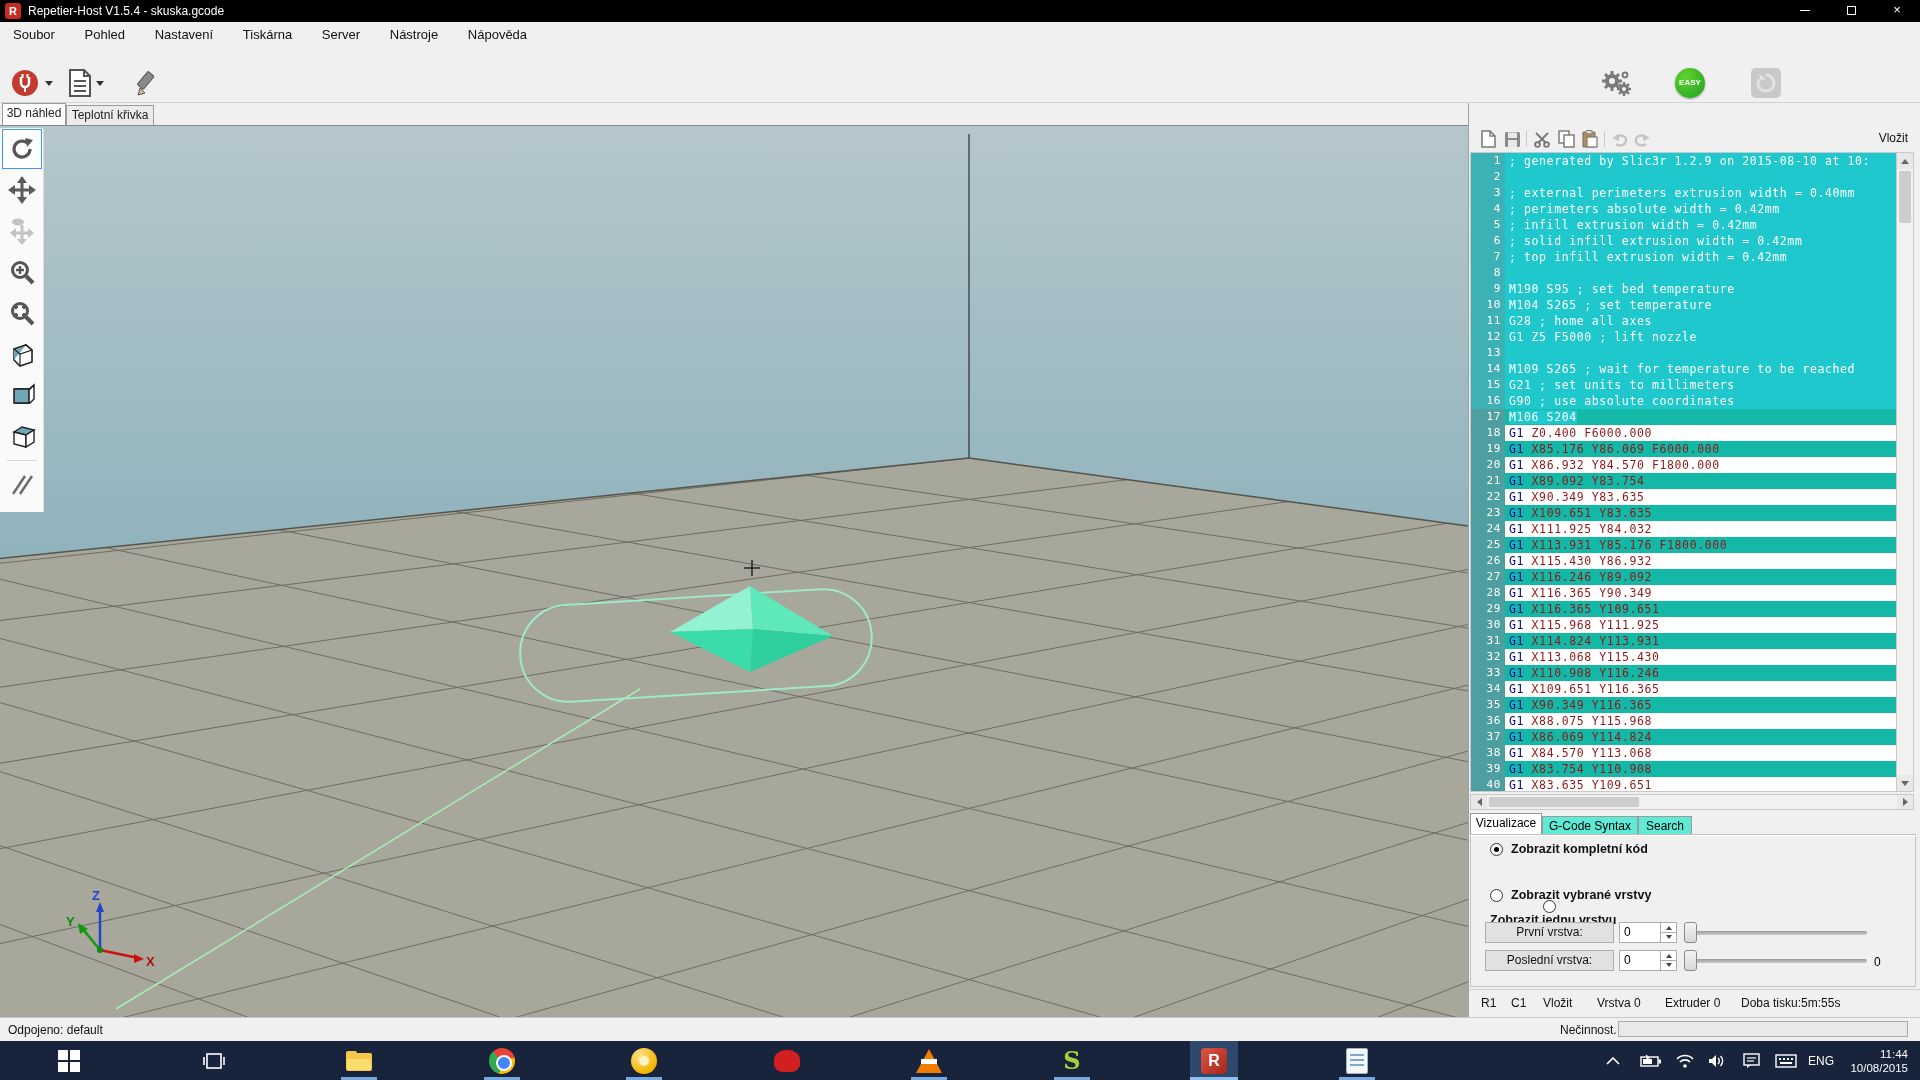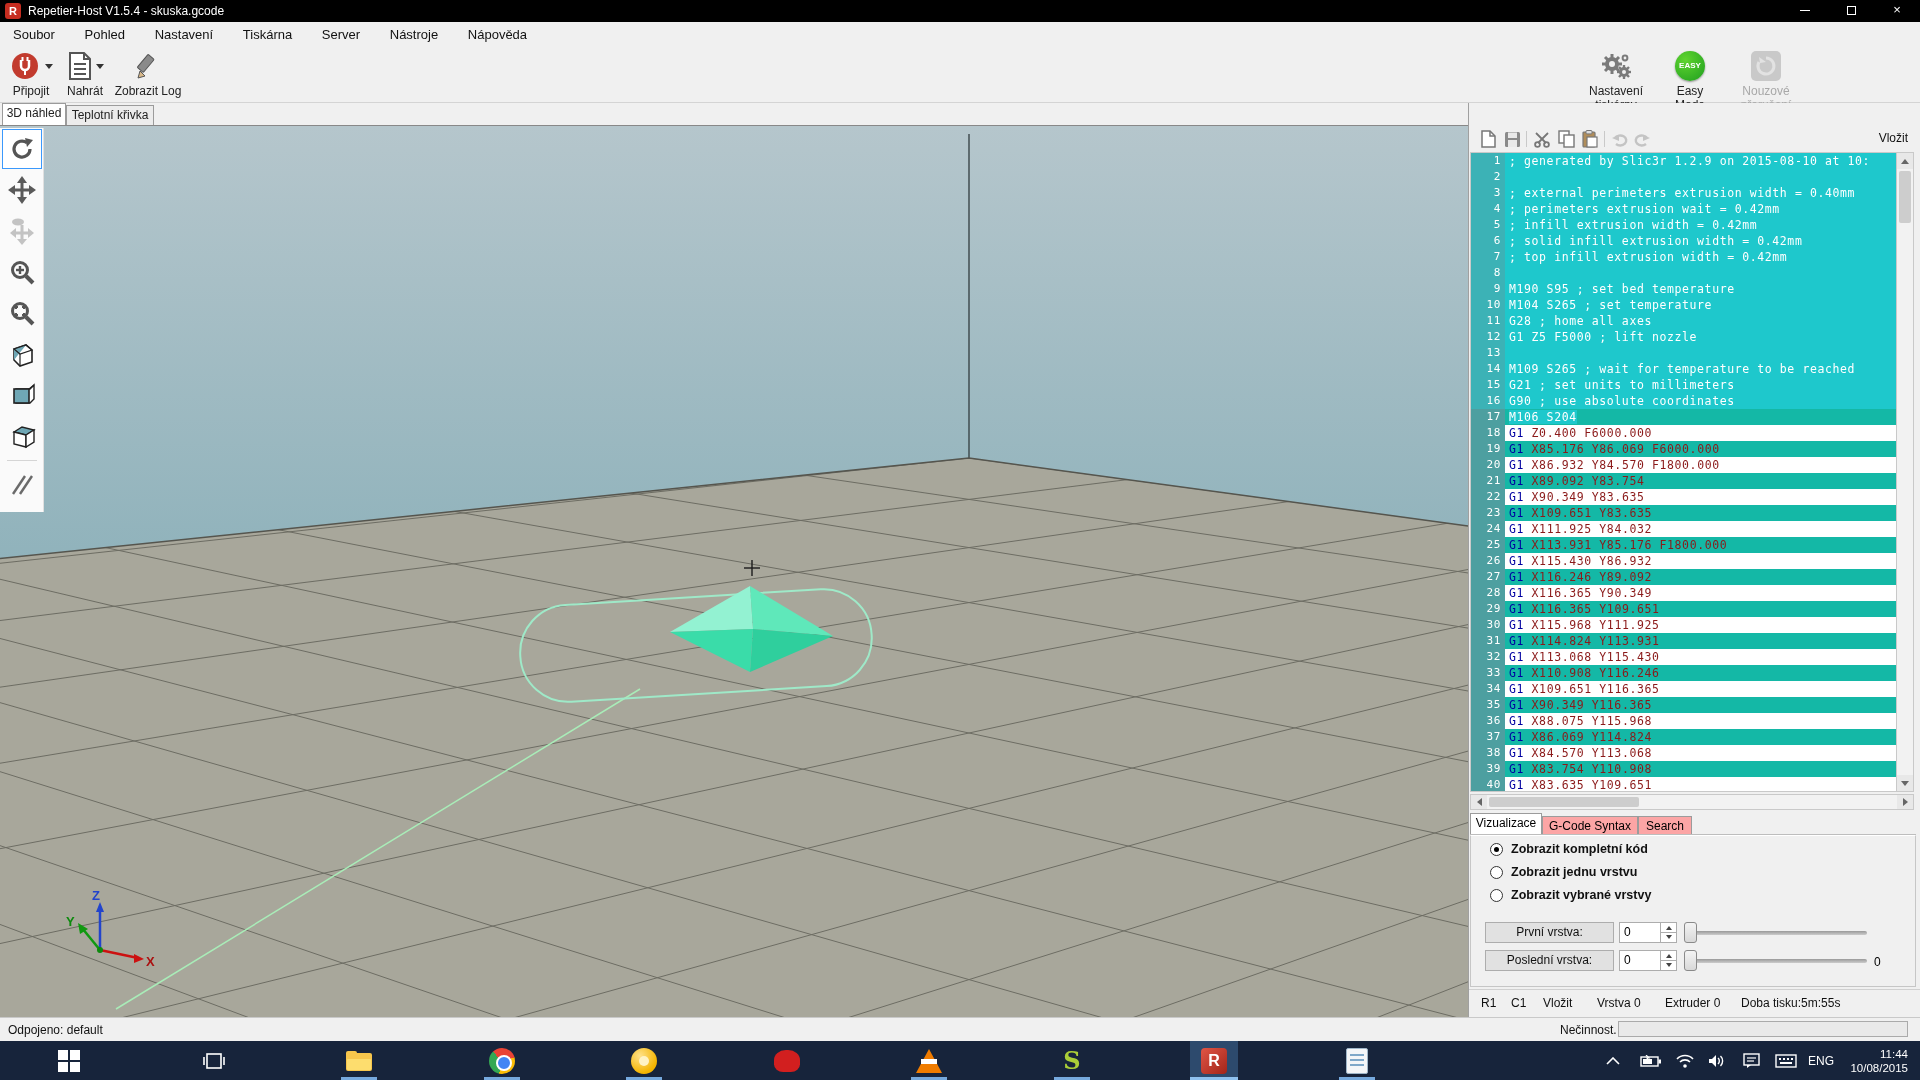--- a/index.html
+++ b/index.html
@@ -12,21 +12,21 @@
   #title-text { left:28px; top:4px; }
   .winbtn { top:0; width:46px; height:22px; text-align:center; color:#fff; line-height:20px; font-size:13px; }
   #btn-min { right:92px; } #btn-max { right:46px; } #btn-close { right:0; }
   #btn-min b { display:inline-block; width:10px; border-bottom:1px solid #fff; vertical-align:middle; }
   #btn-max b { display:inline-block; width:9px; height:9px; border:1px solid #fff; vertical-align:middle; }
 
   
   #menubar { left:0; top:22px; width:1920px; height:25px; background:#f0f0f0; font-size:13px; color:#111; }
   .menu-item { display:inline-block; padding:0 13px; line-height:25px; }
   #toolbar { left:0; top:47px; width:1920px; height:56px; background:#f0f0f0; border-bottom:1px solid #d4d4d4; }
-  .tbtn { position:absolute; top:2px; text-align:center; font-size:12px; color:#222; }
+  .tbtn { position:absolute; top:19px; text-align:center; font-size:12px; color:#222; }
   .tbtn .ico { height:34px; display:flex; align-items:center; justify-content:center; }
   .drop { display:inline-block; width:0; height:0; border-left:4px solid transparent; border-right:4px solid transparent; border-top:5px solid #333; vertical-align:middle; margin-left:3px; }
   .tlabel { display:block; margin-top:1px; }
   .gray { color:#a8a8a8; }
   #easy-badge { width:30px; height:30px; border-radius:50%; background:radial-gradient(circle at 35% 30%, #5fd42f, #1f9e1f); color:#fff; font-size:8px; font-weight:bold; line-height:30px; text-align:center; box-shadow:0 1px 2px rgba(0,0,0,.4); }
   #emerg-ico { width:30px; height:30px; border-radius:5px; background:#c9c9c9; display:flex; align-items:center; justify-content:center; }
 
   
   #tabrow { left:0; top:103px; width:1920px; height:22px; background:#f0f0f0; }
   .vtab { position:absolute; top:2px; height:20px; border:1px solid #9b9b9b; border-bottom:none; background:#ececec; font-size:12px; text-align:center; line-height:19px; color:#222; }
@@ -65,21 +65,21 @@
   #hscroll { left:1470px; top:794px; width:444px; height:16px; background:#f2f2f2; border:1px solid #c9c9c9; }
   .sb-btn { position:absolute; background:#e8e8e8; display:flex; align-items:center; justify-content:center; }
   .sb-thumb { position:absolute; background:#cdcdcd; border-radius:2px; }
   .arr { width:0; height:0; border:4px solid transparent; }
   .arr.up { border-bottom:5px solid #666; margin-top:-4px; }
   .arr.dn { border-top:5px solid #666; margin-bottom:-4px; }
   .arr.lt { border-right:5px solid #666; margin-left:-4px; }
   .arr.rt { border-left:5px solid #666; margin-right:-4px; }
 
   
-  .btab { position:absolute; top:816px; height:20px; border:1px solid #9b9b9b; border-bottom:none; background:#fca5a5; font-size:12px; line-height:19px; text-align:center; }
+  .btab { position:absolute; top:816px; height:20px; border:1px solid #9b9b9b; border-bottom:none; background:#5eead4; font-size:12px; line-height:19px; text-align:center; }
   .btab.active { top:813px; height:23px; background:#fff; }
   #groupbox { left:1470px; top:835px; width:446px; height:152px; background:#f0f0f0; border:1px solid #c6c6c6; border-top:1px solid #fff; box-shadow:0 -1px 0 #bdbdbd; }
   .radio-row { position:absolute; left:1490px; height:16px; font-size:12.5px; font-weight:600; color:#111; display:flex; align-items:center; }
   .rdot { width:13px; height:13px; border-radius:50%; border:1px solid #333; background:#fff; margin-right:8px; position:relative; flex:none; }
   .rdot.on::after { content:""; position:absolute; left:3px; top:3px; width:5px; height:5px; border-radius:50%; background:#000; }
   .lay-btn { position:absolute; left:1485px; width:129px; height:21px; background:#e1e1e1; border:1px solid #adadad; font-size:12px; text-align:center; line-height:19px; color:#111; }
   .spin { position:absolute; left:1619px; width:58px; height:21px; background:#fff; border:1px solid #adadad; font-size:12px; line-height:19px; padding-left:4px; color:#000; }
   .spin .btns { position:absolute; right:0; top:0; width:16px; height:19px; border-left:1px solid #adadad; }
   .spin .btns div { height:9.5px; display:flex; align-items:center; justify-content:center; }
   .spin .btns div:first-child { border-bottom:1px solid #adadad; }
@@ -451,21 +451,21 @@
       <polygon points="17,7 10,4 10,10" fill="#c4c4c4"></polygon>
     </svg>
   </div>
   <div id="zavrit" style="right:10px;">Vložit</div>
 </div>
 
 <div class="abs" id="editor">
     <div class="row sel"><span class="ln">1</span><span class="codetxt">; generated by Slic3r 1.2.9 on 2015-08-10 at 10:</span></div>
     <div class="row sel"><span class="ln">2</span><span class="codetxt">&nbsp;</span></div>
     <div class="row sel"><span class="ln">3</span><span class="codetxt">; external perimeters extrusion width = 0.40mm</span></div>
-    <div class="row sel"><span class="ln">4</span><span class="codetxt">; perimeters extrusion wait = 0.42mm</span></div>
+    <div class="row sel"><span class="ln">4</span><span class="codetxt">; perimeters absolute width = 0.42mm</span></div>
     <div class="row sel"><span class="ln">5</span><span class="codetxt">; infill extrusion width = 0.42mm</span></div>
     <div class="row sel"><span class="ln">6</span><span class="codetxt">; solid infill extrusion width = 0.42mm</span></div>
     <div class="row sel"><span class="ln">7</span><span class="codetxt">; top infill extrusion width = 0.42mm</span></div>
     <div class="row sel"><span class="ln">8</span><span class="codetxt">&nbsp;</span></div>
     <div class="row sel"><span class="ln">9</span><span class="codetxt">M190 S95 ; set bed temperature</span></div>
     <div class="row sel"><span class="ln">10</span><span class="codetxt">M104 S265 ; set temperature</span></div>
     <div class="row sel"><span class="ln">11</span><span class="codetxt">G28 ; home all axes</span></div>
     <div class="row sel"><span class="ln">12</span><span class="codetxt">G1 Z5 F5000 ; lift nozzle</span></div>
     <div class="row sel"><span class="ln">13</span><span class="codetxt">&nbsp;</span></div>
     <div class="row sel"><span class="ln">14</span><span class="codetxt">M109 S265 ; wait for temperature to be reached</span></div>
@@ -518,21 +518,21 @@
 
 <div class="btab active" style="left:1470px;width:72px;">Vizualizace</div>
 <div class="btab" style="left:1542px;width:96px;">G-Code Syntax</div>
 <div class="btab" style="left:1638px;width:54px;">Search</div>
 <div class="abs" id="groupbox"></div>
 
 <div class="radio-row" style="top:841px;">
   <span class="rdot on"></span>
   <span>Zobrazit kompletní kód</span>
 </div>
-<div class="radio-row" style="top:864px;">
+<div class="radio-row" style="top:900px;flex-direction:column;">
   <span class="rdot"></span>
   <span>Zobrazit jednu vrstvu</span>
 </div>
 <div class="radio-row" style="top:887px;justify-content:space-between;">
   <span class="rdot"></span>
   <span>Zobrazit vybrané vrstvy</span>
 </div>
 
 <div class="lay-btn" style="top:922px;">První vrstva:</div>
 <div class="spin" style="top:922px;">

